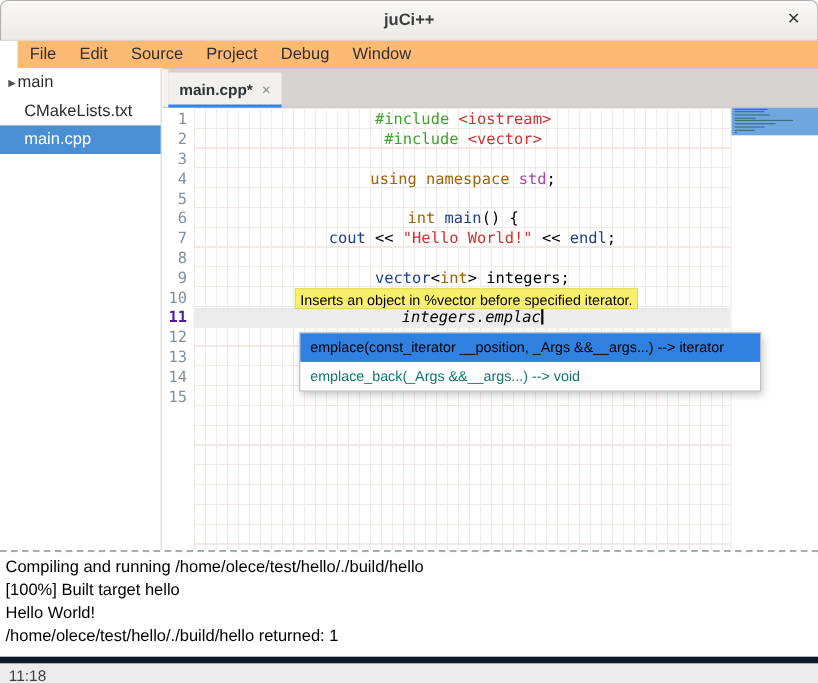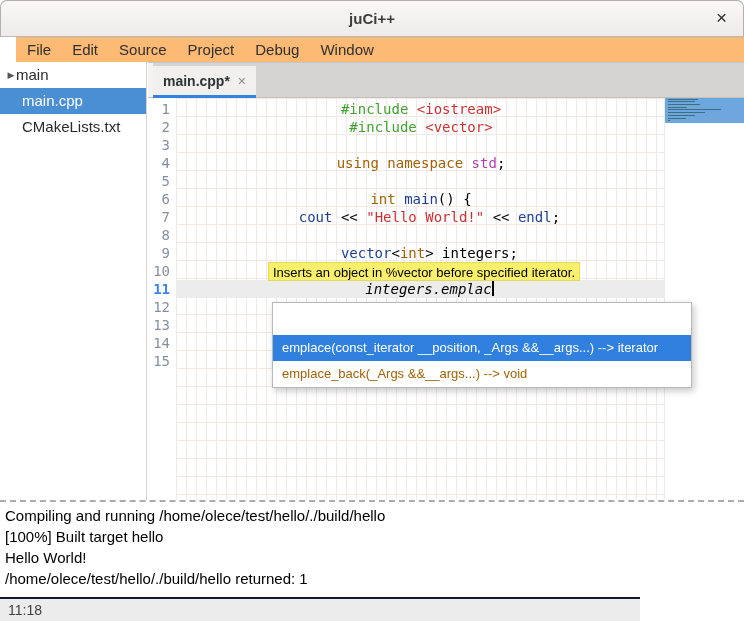--- a/index.html
+++ b/index.html
@@ -44,21 +44,21 @@
 
   
   .editor { position:absolute; left:148px; top:98px; width:516px; height:402px; background:#ffffff; overflow:hidden; }
   .gridlayer { position:absolute; left:28px; top:0; right:0; bottom:0;
     background-image:
       repeating-linear-gradient(to right, #f2e9e7 0 1px, transparent 1px 10px),
       repeating-linear-gradient(to bottom, #f2e9e7 0 1px, transparent 1px 18px); }
   .lines { position:absolute; left:0; top:2px; right:0; }
   .cl { display:flex; height:18px; font-family:"DejaVu Sans Mono", monospace; font-size:14px; line-height:18px; }
   .cl .ln { width:28px; padding-right:6px; text-align:right; color:#85909e; background:#ffffff; flex:none; }
-  .cl.cur .ln { color:#3b82f6; font-weight:bold; }
+  .cl.cur .ln { color:#4c1d95; font-weight:bold; }
   .cl .code { flex:1; white-space:pre; padding-left:2px; color:#000;text-align:center; }
   .cl.cur .code { background:#ececec;font-style:italic; }
   .tk-pp  { color:#3fa32f; }
   .tk-kw  { color:#a16207; }
   .tk-str { color:#cc3131; }
   .tk-id  { color:#1d3f91; }
   .tk-ns  { color:#ad42ad; }
   .tk-num { color:#ad42ad; }
   .caret { display:inline-block; width:0; height:15px; border-left:2px solid #000; vertical-align:-2px; }
 
@@ -67,34 +67,34 @@
     border-left:1px solid #ebebeb; }
   .srcmap .viewbox { position:absolute; left:0; top:0; width:80px; height:25px; background:#6ea7dd; padding:1px 0 0 3px; }
   .srcmap .mbar { height:1px; margin-bottom:0.6px; background:rgba(22,62,52,0.55); }
 
   
   .doc-tooltip { position:absolute; left:268px; top:262px; height:19px; line-height:19px;
     background:#f8ef6d; border:1px solid #e3da58; padding:0 4px; font-size:13px; font-weight:normal; color:#000;
     white-space:nowrap; z-index:30; }
   .popup { position:absolute; left:272px; top:302px; width:fit-content; min-width:420px;
     background:#ffffff; border:1px solid #b8b8b8; box-shadow:2px 3px 7px rgba(0,0,0,0.22); z-index:31; }
-  .popup .row { height:26px; line-height:26px; font-size:13px; color:#a16207; padding:0 9px; white-space:nowrap; }
-  .popup .row.sel { background:#3080e0; color:#ffffff;margin-top:32px; }
+  .popup .row { height:26px; line-height:26px; font-size:13px; color:#0f766e; padding:0 9px; white-space:nowrap; }
+  .popup .row.sel { background:#3080e0; color:#000000; }
 
   
   .dashsep { position:absolute; left:0; top:500px; width:744px; height:0; border-top:2px dashed #ababab; }
 
   
   .output { position:absolute; left:0; top:502px; width:744px; height:95px; background:#ffffff;
     padding:3px 0 0 5px; }
   .output .oline { font-size:15px; line-height:21px; color:#000; white-space:pre; }
 
   
-  .statusbar { position:absolute; left:0; top:597px; width:640px; height:24px; background:#ececec;
-    border-top:2px solid #0f172a; }
+  .statusbar { position:absolute; left:0; top:597px; width:744px; height:24px; background:#ececec;
+    border-top:6px solid #0f172a; }
   .statusbar .pos { position:absolute; left:8px; top:0; height:23px; line-height:23px; font-size:14px; color:#3f3f3f; }
 </style>
 </head>
 <body>
 
 <div class="window">
 
   <div class="titlebar">
     <span class="title">juCi++</span>
     <span class="close">×</span>
@@ -108,27 +108,27 @@
       <div class="mi">Debug</div>
       <div class="mi">Window</div>
     </div>
 
   <div class="sidebar">
     <div id="tree">
         <div class="tree-row">
           <span class="exp">▶</span>
           <span>main</span>
         </div>
+        <div class="tree-row">
+          <span class="pad"></span>
+          <span>CMakeLists.txt</span>
+        </div>
         <div class="tree-row sel">
           <span class="pad"></span>
           <span>main.cpp</span>
-        </div>
-        <div class="tree-row">
-          <span class="pad"></span>
-          <span>CMakeLists.txt</span>
         </div>
       </div>
   </div>
 
   <div class="tabstrip">
     <div class="strip-notch"></div>
     <div class="tab">
       <span class="tlabel">main.cpp*</span>
       <span class="tclose">×</span>
     </div>

